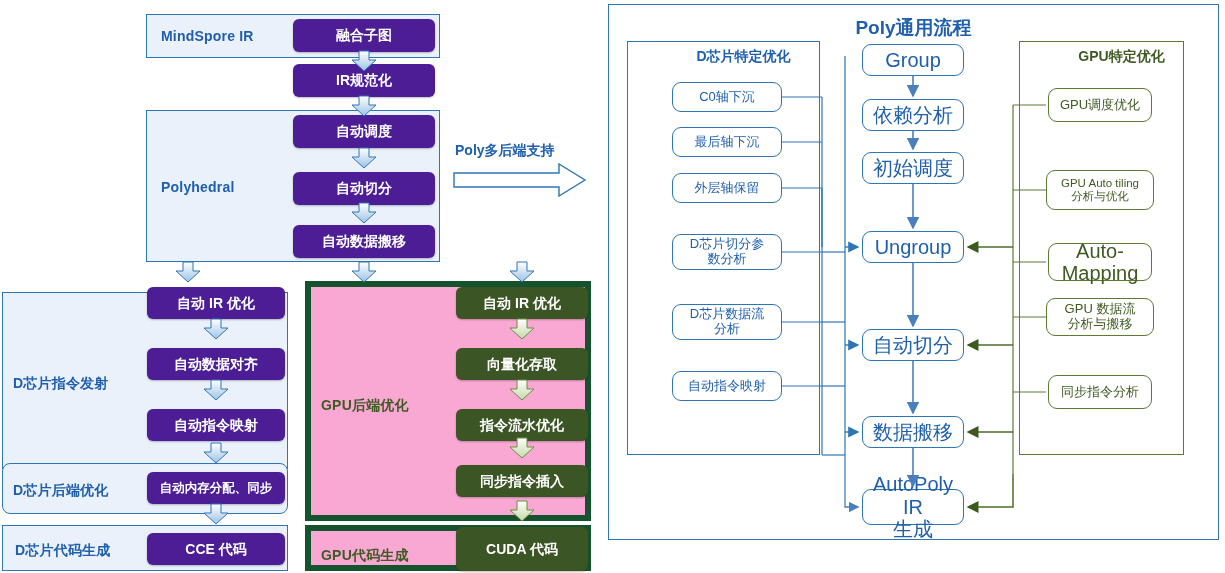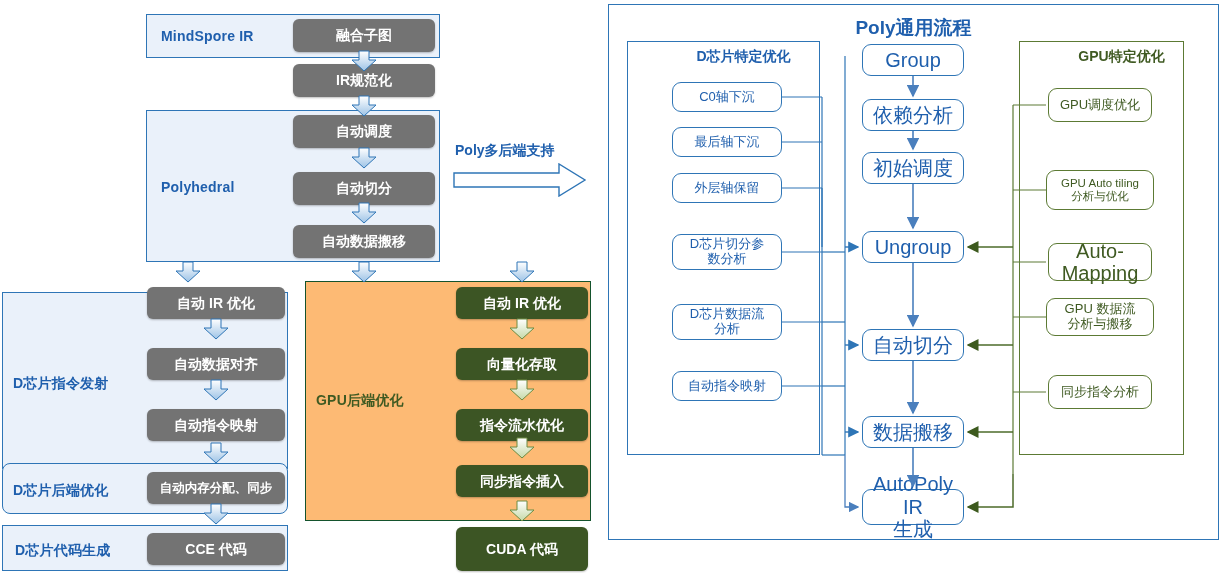--- a/index.html
+++ b/index.html
@@ -1,27 +1,27 @@
 <!DOCTYPE html>
 <html><head>
 <meta charset="utf-8">
 <style>
   html,body{margin:0;padding:0;background:#ffffff;}
   body{font-family:"Liberation Sans","DejaVu Sans",sans-serif;}
   #stage{position:relative;width:1225px;height:573px;overflow:hidden;background:#fff;}
 
   
   .grp{position:absolute;box-sizing:border-box;border:1px solid #2e75b6;background:#eaf1fa;}
-  .grp.green{border:1px solid #14532d;background:#fdba74;}
+  .grp.green{border:6px solid #14532d;background:#f9a8d4;}
   .grp-label{position:absolute;font-weight:bold;color:#1f5fad;font-size:14px;letter-spacing:.2px;}
   .grp-label.green{color:#3f5a22;}
 
   
   .pill{position:absolute;box-sizing:border-box;display:flex;align-items:center;
-        justify-content:center;border-radius:6px;background:#737373;color:#fff;
+        justify-content:center;border-radius:6px;background:#4c1d95;color:#fff;
         font-size:14px;font-weight:bold;text-align:center;line-height:1.15;
         box-shadow:0 1px 2px rgba(0,0,0,.25);}
   .pill.green{background:#3c5524;}
   .pill.small{font-size:12.5px;}
 
   
   .fatarrow{position:absolute;width:26px;height:22px;}
   .fatarrow svg{display:block;width:26px;height:22px;}
 
   
@@ -72,20 +72,23 @@
   </div>
 
   <div class="grp" style="left:2px;top:525px;width:286px;height:46px;">
     <span class="grp-label" style="left:12px;top:16px;">D芯片代码生成</span>
   </div>
 
   <div class="grp green" style="left:305px;top:281px;width:286px;height:240px;">
     <span class="grp-label green" style="left:10px;top:110px;">GPU后端优化</span>
   </div>
 
+  <div class="grp green" style="left:305px;top:525px;width:286px;height:46px;">
+    <span class="grp-label green" style="left:10px;top:16px;">GPU代码生成</span>
+  </div>
 
   <div class="pill" style="left:293px;top:19px;width:142px;height:33px;">融合子图</div>
   <div class="pill" style="left:293px;top:64px;width:142px;height:33px;">IR规范化</div>
   <div class="pill" style="left:293px;top:115px;width:142px;height:33px;">自动调度</div>
   <div class="pill" style="left:293px;top:172px;width:142px;height:33px;">自动切分</div>
   <div class="pill" style="left:293px;top:225px;width:142px;height:33px;">自动数据搬移</div>
 
   <div class="pill" style="left:147px;top:287px;width:138px;height:32px;">自动 IR 优化</div>
   <div class="pill" style="left:147px;top:348px;width:138px;height:32px;">自动数据对齐</div>
   <div class="pill" style="left:147px;top:409px;width:138px;height:32px;">自动指令映射</div>

